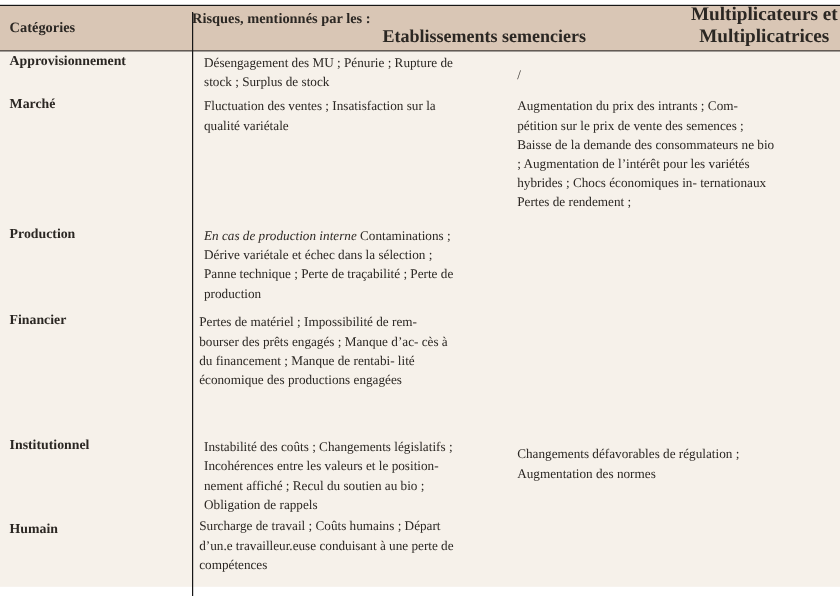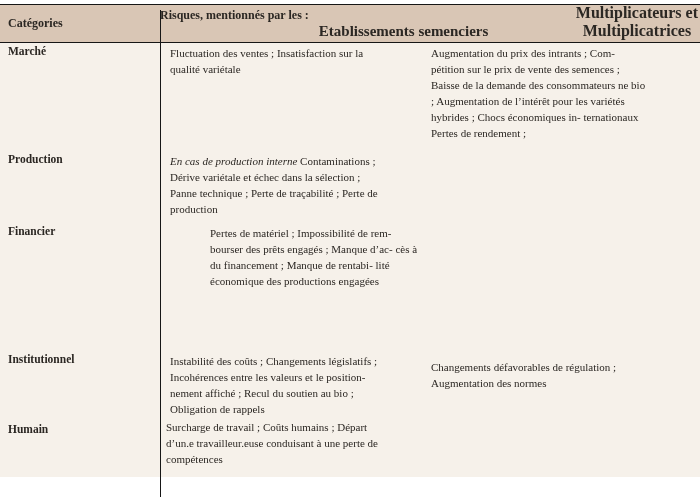--- a/index.html
+++ b/index.html
@@ -28,22 +28,22 @@
   .row { display:flex; align-items:stretch; }
   .cat { width:160px; font-weight:bold; font-size:11.5px; padding:2px 4px 0 8px; }
   .cell { font-size:11px; line-height:16px; white-space:pre-line; }
   .cell-es { width:265px; padding:2px 6px 0 10px; }
   .cell-mm { flex:1; padding:2px 10px 0 6px; }
   .italic { font-style:italic;text-align:center; }
 
   .row-0 { min-height:36px; }
   .row-1 { min-height:100px; }
   .row-2 { min-height:78px; }
-  .row-3 { min-height:104px;gap:44px; }
-  .row-4 { min-height:68px;margin-top:24px; }
+  .row-3 { min-height:104px; }
+  .row-4 { min-height:68px; }
   .row-5 { min-height:60px; }
 
   .row-2 .cat, .row-2 .cell { padding-top:10px; }
   .row-3 .cat, .row-3 .cell { padding-top:4px; }
   .row-4 .cat, .row-4 .cell-es { padding-top:4px; }
   .row-4 .cell-mm { padding-top:10px; }
   .row-0 .cell-mm { padding-top:12px; }
   .row-5 .cat, .row-5 .cell-es { padding-top:6px; }
   .row-5 .cell-mm { padding-top:2px; }
 </style>
@@ -59,20 +59,26 @@
         <div class="h-title">Risques, mentionnés par les :</div>
         <div class="h-cols">
           <div class="h-est">Etablissements semenciers</div>
           <div class="h-mult">Multiplicateurs et Multiplicatrices</div>
         </div>
       </div>
     </div>
 
     <div class="tbody">
 
+      <div class="row row-0">
+        <div class="cat">Approvisionnement</div>
+        <div class="cell cell-es">Désengagement des MU ; Pénurie ; Rupture de
+stock ; Surplus de stock</div>
+        <div class="cell cell-mm">/</div>
+      </div>
 
       <div class="row row-1">
         <div class="cat">Marché</div>
         <div class="cell cell-es">Fluctuation des ventes ; Insatisfaction sur la
 qualité variétale</div>
         <div class="cell cell-mm">Augmentation du prix des intrants ; Com-
 pétition sur le prix de vente des semences ;
 Baisse de la demande des consommateurs ne bio
 ; Augmentation de l’intérêt pour les variétés
 hybrides ; Chocs économiques in- ternationaux

